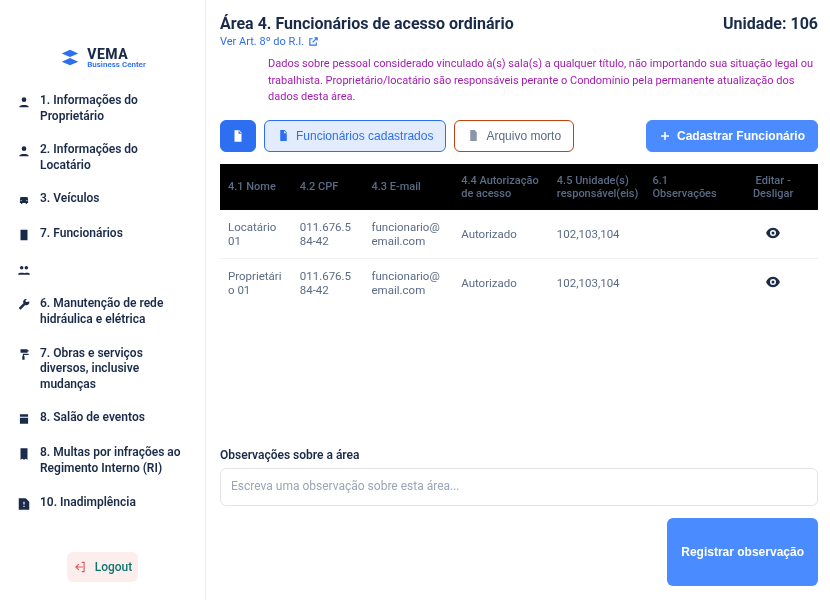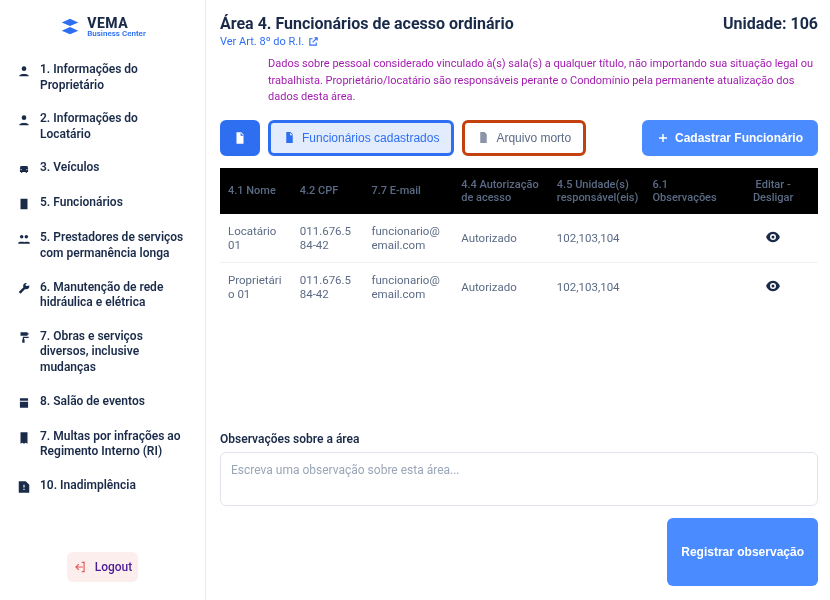--- a/index.html
+++ b/index.html
@@ -19,20 +19,21 @@
     display: flex;
     flex-direction: column;
     padding: 12px 8px;
   }
   .logo {
     display: flex;
     align-items: flex-end;
     gap: 6px;
     padding: 4px 8px 18px 8px;
     justify-content: center;
+    margin-top: 31px;
   }
   .logo-mark {
     display: inline-flex;
   }
   .logo-text {
     display: flex;
     flex-direction: column;
     line-height: 1;
   }
   .logo-text .brand {
@@ -72,21 +73,21 @@
     justify-content: center;
     margin-top: 1px;
   }
   .nav-item .label { flex: 1; }
   .logout {
     align-self: center;
     margin-top: auto;
     margin-bottom: 6px;
     padding: 8px 6px;
     background: #fdeeee;
-    color: #4c1d95;
+    color: #0f766e;
     border-radius: 6px;
     font-size: 12px;
     font-weight: 500;
     display: inline-flex;
     align-items: center;
     gap: 8px;
     cursor: pointer;
   }
   .main {
     flex: 1;
@@ -129,21 +130,21 @@
   .toolbar {
     display: flex;
     align-items: center;
     gap: 8px;
     margin-top: 14px;
   }
   .btn {
     display: inline-flex;
     align-items: center;
     gap: 6px;
-    border: 3px solid #c2410c;
+    border: 1px solid #c2410c;
     background: #fff;
     color: #5b6b85;
     font-size: 12px;
     font-weight: 500;
     padding: 8px 12px;
     border-radius: 6px;
     cursor: pointer;
   }
   .btn.icon-only {
     padding: 8px 10px;
@@ -208,21 +209,21 @@
     align-items: flex-start;
   }
   .obs-area textarea {
     flex: 1;
     border: 1px solid #e1e5eb;
     border-radius: 6px;
     padding: 10px;
     font-family: inherit;
     font-size: 12px;
     resize: none;
-    height: 54px;
+    height: 38px;
     color: #64748b;
   }
   .obs-area textarea::placeholder { color: #9aa6b6; }
   .reg-btn {
     background: #4a8cff;
     color: #fff;
     border: none;
     border-radius: 6px;
     padding: 27px 14px;
     font-size: 12px;
@@ -275,31 +276,30 @@
           </svg>
         </span>
       <span class="label">3.  Veículos</span>
     </div>
     <div class="nav-item">
       <span class="ico">
           <svg width="14" height="14" viewBox="0 0 24 24" fill="#1a2b4a">
             <path d="M6 3h12v18H6zM14 12a1 1 0 110-2 1 1 0 010 2z"></path>
           </svg>
         </span>
-      <span class="label">5.  Funcionários</span>
+      <span class="label">7.  Funcionários</span>
     </div>
     <div class="nav-item">
       <span class="ico">
           <svg width="14" height="14" viewBox="0 0 24 24" fill="#1a2b4a">
             <circle cx="8" cy="8" r="3"></circle>
             <circle cx="16" cy="8" r="3"></circle>
             <path d="M2 19c0-3 12-3 12 0v1H2zm10 0c0-3 10-3 10 0v1H12z"></path>
           </svg>
         </span>
-      <span class="label">5.  Prestadores de serviços com permanência longa</span>
     </div>
     <div class="nav-item">
       <span class="ico">
           <svg width="14" height="14" viewBox="0 0 24 24" fill="#1a2b4a">
             <path d="M21 6a5 5 0 01-7 6l-8 8-3-3 8-8a5 5 0 016-7l-3 3 2 2z"></path>
           </svg>
         </span>
       <span class="label">6.  Manutenção de rede hidráulica e elétrica</span>
     </div>
     <div class="nav-item">
@@ -317,21 +317,21 @@
           </svg>
         </span>
       <span class="label">8.  Salão de eventos</span>
     </div>
     <div class="nav-item">
       <span class="ico">
           <svg width="14" height="14" viewBox="0 0 24 24" fill="#1a2b4a">
             <path d="M6 2h12v20l-3-2-3 2-3-2-3 2zM8 7h8v2H8zm0 4h8v2H8z"></path>
           </svg>
         </span>
-      <span class="label">7.  Multas por infrações ao Regimento Interno (RI)</span>
+      <span class="label">8.  Multas por infrações ao Regimento Interno (RI)</span>
     </div>
     <div class="nav-item">
       <span class="ico">
           <svg width="14" height="14" viewBox="0 0 24 24" fill="#1a2b4a">
             <path d="M15 2l6 6v14H3V2zM11 8v5h2V8zm0 7v2h2v-2z"></path>
           </svg>
         </span>
       <span class="label">10.  Inadimplência</span>
     </div>
   </nav>
@@ -405,21 +405,21 @@
         <col style="width:15%">
       <col style="width:16%">
         <col style="width:16%">
         <col style="width:14%">
         <col style="width:15%">
     </colgroup>
     <thead>
       <tr>
         <th>4.1 Nome</th>
         <th>4.2 CPF</th>
-        <th>7.7 E-mail</th>
+        <th>4.3 E-mail</th>
         <th>4.4 Autorização de acesso</th>
         <th>4.5 Unidade(s) responsável(eis)</th>
         <th>6.1 Observações</th>
         <th style="text-align:center">Editar - Desligar</th>
       </tr>
     </thead>
     <tbody>
       <tr>
         <td>Locatário 01</td>
         <td>011.676.584-42</td>

